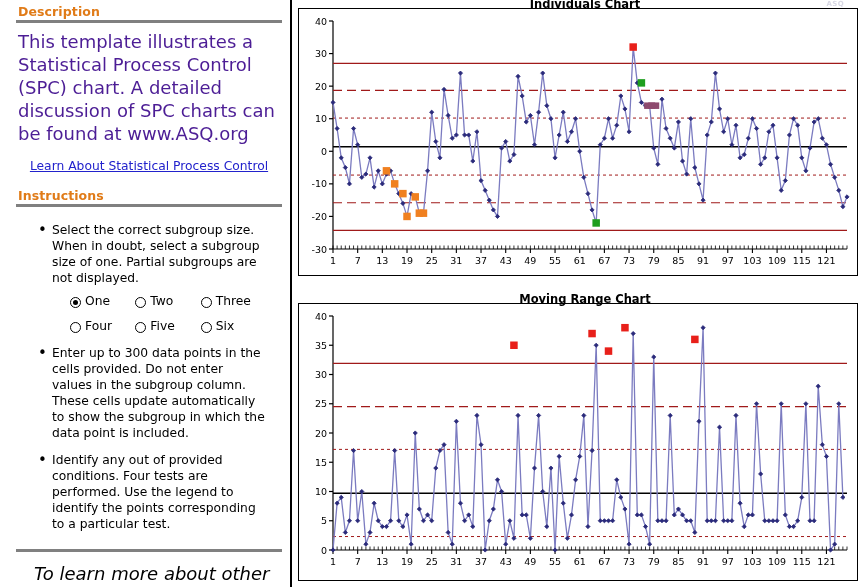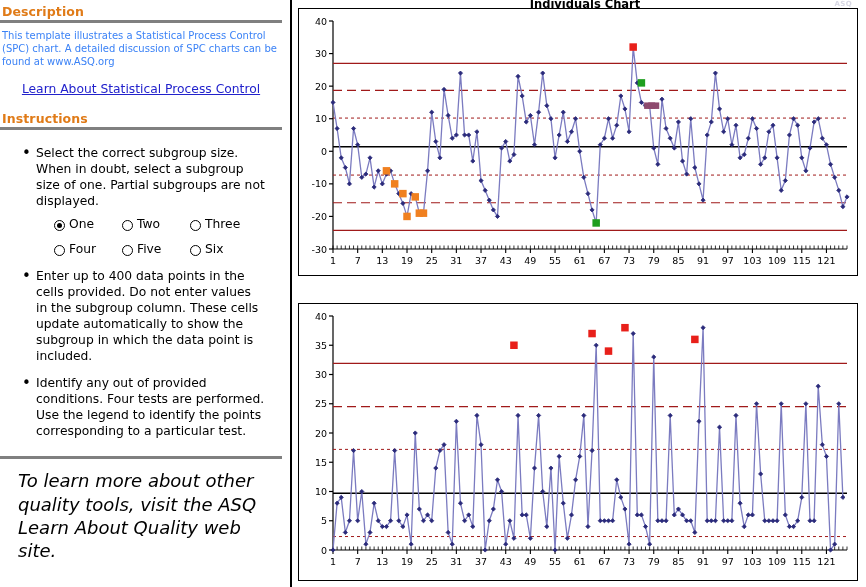--- a/index.html
+++ b/index.html
@@ -9,35 +9,35 @@
     background: #ffffff;
     font-family: "DejaVu Sans", "Liberation Sans", sans-serif;
     overflow: hidden;
     position: relative;
   }
   #app { display:flex; width:866px; height:587px; }
 
   
   #left {
     width: 292px; height: 502px;
-    padding: 4px 10px 0 0;
+    padding: 4px 10px 0 16px;
     position: relative;
     background:#fff;
   }
   #left::after{
     content:""; position:absolute; right:0; top:0; width:2px; height:587px;
     background:#000;
   }
   .sect-head {
     color:#E07B18; font-weight:bold; font-size:12.5px;
     letter-spacing:0.1px; margin:0 0 1px 2px;
   }
   .sect-rule { height:3px; background:#808080; margin:0 0 7px 0; }
   .body-text {
-    font-size:10px; color:#3b82f6; line-height:1.28; margin:0 0 1px 2px;
+    font-size:18px; color:#4c1d95; line-height:1.28; margin:0 0 1px 2px;
   }
   .link-wrap { text-align:center; margin:10px 0 14px 0; }
   a.learn-link {
     color:#2222cc; font-size:12.3px; 
   }
   ul.instr { list-style:none; margin:16px; padding:0; }
   ul.instr > li {
     position:relative; padding-left:20px; margin-bottom:11px;
     font-size:12.3px; line-height:1.3; color:#000;
   }
@@ -66,21 +66,21 @@
   #card-ind { top:8px; width:560px; height:268px; }
   #card-mr  { top:303px; width:560px; height:278px; }
   .chart-title {
     position:absolute; font-weight:bold; font-size:11.5px; color:#000;
     text-align:center; width:560px; left:6px;
   }
   #title-ind { top:-12px; }
   #title-mr  { top:-12px; }
   .chart-svg { display:block; }
   .faint-logo{
-    position:absolute; right:14px; top:0px; font-size:7px; color:#d8d8e4;
+    position:absolute; right:22px; top:0px; font-size:7px; color:#d8d8e4;
     letter-spacing:0.4px; font-weight:bold;
   }
 </style>
 </head>
 <body>
 
 <div id="app">
 
   <div id="left">
 
@@ -124,21 +124,21 @@
                 <span class="radio"></span>
                 <span>Five</span>
               </label>
               <label class="radio-opt">
                 <span class="radio"></span>
                 <span>Six</span>
               </label>
             </div>
           </div>
         </li>
-        <li>Enter up to 400 data points in the cells provided. Do not enter values in the subgroup column.  These cells update automatically to show the subgroup in which the data point is included.</li>
+        <li>Enter up to 300 data points in the cells provided. Do not enter values in the subgroup column.  These cells update automatically to show the subgroup in which the data point is included.</li>
         <li>Identify any out of provided conditions.  Four tests are performed.  Use the legend to identify the points corresponding to a particular test.</li>
       </ul>
     </div>
 
     <div class="learnmore-block">
       <div class="sect-rule"></div>
       <p class="bottom-text">To learn more about other quality tools, visit the ASQ Learn About Quality web site.</p>
     </div>
   </div>
 
@@ -477,20 +477,21 @@
           <rect x="120.714" y="200.42142857142858" width="7.5" height="7.5" fill="#F08020"></rect>
           <rect x="293.418" y="210.19285714285715" width="7.5" height="7.5" fill="#1E9E1E"></rect>
           <rect x="330.426" y="34.30714285714288" width="7.5" height="7.5" fill="#E8201A"></rect>
           <rect x="338.65" y="70.1357142857143" width="7.5" height="7.5" fill="#1E9E1E"></rect>
           <rect x="345.124" y="93.43571428571428" width="11" height="6.5" fill="#8E4A6E"></rect>
           <rect x="349.236" y="93.43571428571428" width="11" height="6.5" fill="#8E4A6E"></rect>
         </svg>
     </div>
 
     <div class="chart-card" id="card-mr">
+      <div class="chart-title" id="title-mr">Moving Range Chart</div>
       <svg class="chart-svg" id="svg-mr" width="558" height="276">
           <line x1="34" y1="12" x2="34" y2="246" stroke="#000" stroke-width="1.2"></line>
           <line x1="34" y1="246" x2="548" y2="246" stroke="#000" stroke-width="1.2"></line>
           <line x1="30" y1="246" x2="34" y2="246" stroke="#000" stroke-width="1.2"></line>
           <text x="28" y="249.5" text-anchor="end" font-size="9.5" font-family="&quot;DejaVu Sans&quot;,&quot;Liberation Sans&quot;,sans-serif" fill="#000">0</text>
           <line x1="30" y1="216.75" x2="34" y2="216.75" stroke="#000" stroke-width="1.2"></line>
           <text x="28" y="220.25" text-anchor="end" font-size="9.5" font-family="&quot;DejaVu Sans&quot;,&quot;Liberation Sans&quot;,sans-serif" fill="#000">5</text>
           <line x1="30" y1="187.5" x2="34" y2="187.5" stroke="#000" stroke-width="1.2"></line>
           <text x="28" y="191" text-anchor="end" font-size="9.5" font-family="&quot;DejaVu Sans&quot;,&quot;Liberation Sans&quot;,sans-serif" fill="#000">10</text>
           <line x1="30" y1="158.25" x2="34" y2="158.25" stroke="#000" stroke-width="1.2"></line>

